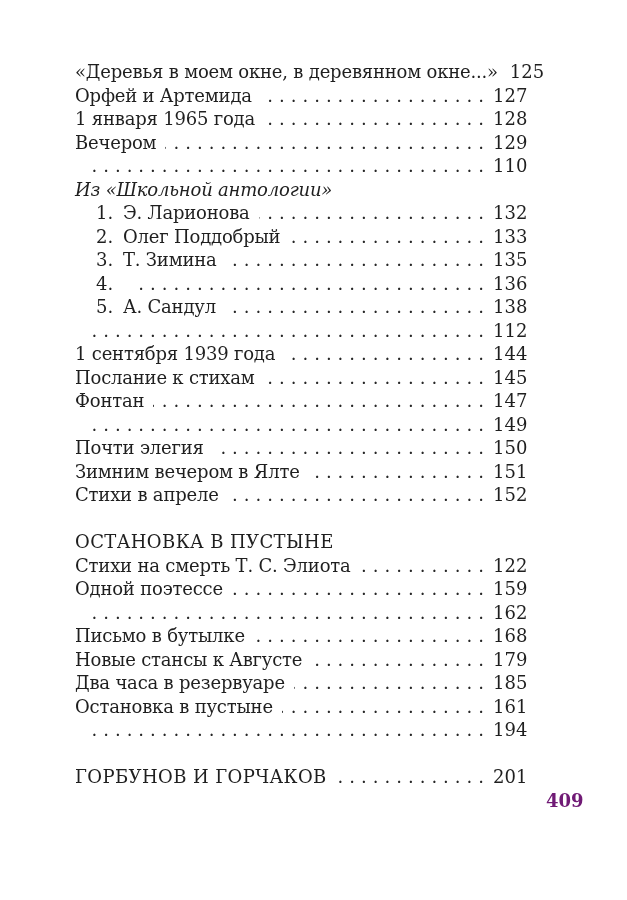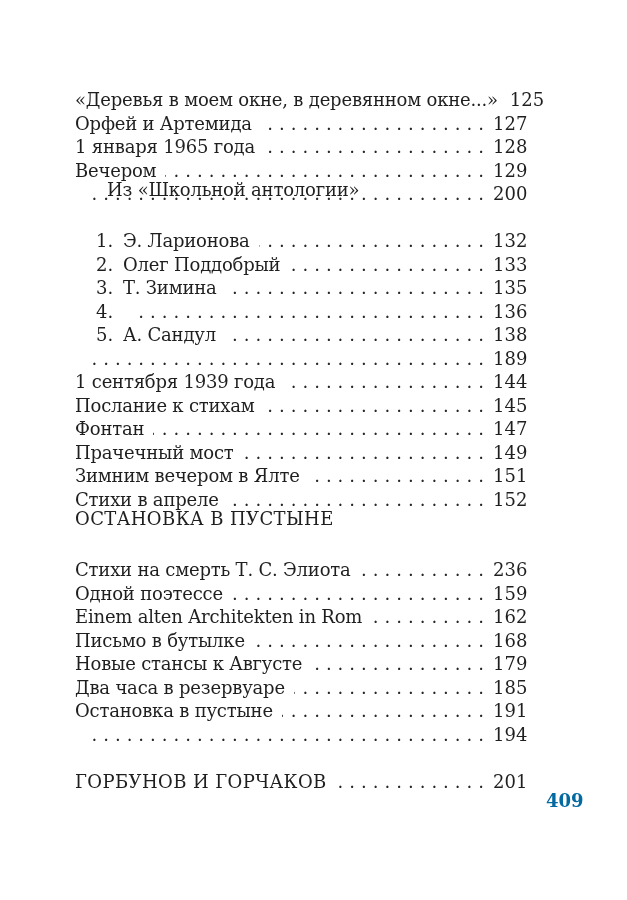--- a/index.html
+++ b/index.html
@@ -36,53 +36,52 @@
   .num {
     flex: none;
     width: 27px;
     margin-left: 21px;
   }
   .title {
     flex: none;
     letter-spacing: -0.2px;
   }
   .row.italic .title {
-    margin-left: 32px;
+    font-style: italic;
   }
   .row.section .title {
     letter-spacing: 0.4px;
   }
   .leader {
     flex: 1 1 auto;
     min-width: 0;
     overflow: hidden;
     margin: 0 3px 0 9px;
     direction: rtl;
     color: #262626;
   }
   .leader::after {
     content: "................................................................";
     letter-spacing: 6px;
   }
   .pg {
     flex: none;
     width: 34px;
     text-align: right;
-    margin-top: 28px;
   }
   .folio {
     position: absolute;
     left: 546px;
     top: 789px;
     width: 36px;
     font-size: 18px;
     line-height: 23.5px;
     font-weight: bold;
     text-align: center;
-    color: #0369a1;
+    color: #701a75;
   }
 </style>
 </head>
 <body>
 
 <div class="page">
   <div class="toc">
       <div class="row">
 
     <span class="title">«Деревья в моем окне, в деревянном окне...»</span>
@@ -103,21 +102,21 @@
   </div>
       <div class="row">
 
     <span class="title">Вечером</span>
     <span class="leader"></span>
     <span class="pg">129</span>
   </div>
       <div class="row">
 
     <span class="leader"></span>
-    <span class="pg">200</span>
+    <span class="pg">110</span>
   </div>
       <div class="row no-page italic">
 
     <span class="title">Из «Школьной антологии»</span>
 
   </div>
       <div class="row">
     <span class="num">1.</span>
     <span class="title">Э. Ларионова</span>
     <span class="leader"></span>
@@ -142,21 +141,21 @@
   </div>
       <div class="row">
     <span class="num">5.</span>
     <span class="title">А. Сандул</span>
     <span class="leader"></span>
     <span class="pg">138</span>
   </div>
       <div class="row">
 
     <span class="leader"></span>
-    <span class="pg">189</span>
+    <span class="pg">112</span>
   </div>
       <div class="row">
 
     <span class="title">1 сентября 1939 года</span>
     <span class="leader"></span>
     <span class="pg">144</span>
   </div>
       <div class="row">
 
     <span class="title">Послание к стихам</span>
@@ -164,56 +163,60 @@
     <span class="pg">145</span>
   </div>
       <div class="row">
 
     <span class="title">Фонтан</span>
     <span class="leader"></span>
     <span class="pg">147</span>
   </div>
       <div class="row">
 
-    <span class="title">Прачечный мост</span>
     <span class="leader"></span>
     <span class="pg">149</span>
   </div>
       <div class="row">
 
+    <span class="title">Почти элегия</span>
+    <span class="leader"></span>
+    <span class="pg">150</span>
+  </div>
+      <div class="row">
+
     <span class="title">Зимним вечером в Ялте</span>
     <span class="leader"></span>
     <span class="pg">151</span>
   </div>
       <div class="row">
 
     <span class="title">Стихи в апреле</span>
     <span class="leader"></span>
     <span class="pg">152</span>
   </div>
       <div class="row no-page section gap">
 
     <span class="title">ОСТАНОВКА В ПУСТЫНЕ</span>
 
   </div>
       <div class="row">
 
     <span class="title">Стихи на смерть Т. С. Элиота</span>
     <span class="leader"></span>
-    <span class="pg">236</span>
+    <span class="pg">122</span>
   </div>
       <div class="row">
 
     <span class="title">Одной поэтессе</span>
     <span class="leader"></span>
     <span class="pg">159</span>
   </div>
       <div class="row">
 
-    <span class="title">Einem alten Architekten in Rom</span>
     <span class="leader"></span>
     <span class="pg">162</span>
   </div>
       <div class="row">
 
     <span class="title">Письмо в бутылке</span>
     <span class="leader"></span>
     <span class="pg">168</span>
   </div>
       <div class="row">
@@ -225,21 +228,21 @@
       <div class="row">
 
     <span class="title">Два часа в резервуаре</span>
     <span class="leader"></span>
     <span class="pg">185</span>
   </div>
       <div class="row">
 
     <span class="title">Остановка в пустыне</span>
     <span class="leader"></span>
-    <span class="pg">191</span>
+    <span class="pg">161</span>
   </div>
       <div class="row">
 
     <span class="leader"></span>
     <span class="pg">194</span>
   </div>
       <div class="row section gap">
 
     <span class="title">ГОРБУНОВ И ГОРЧАКОВ</span>
     <span class="leader"></span>

